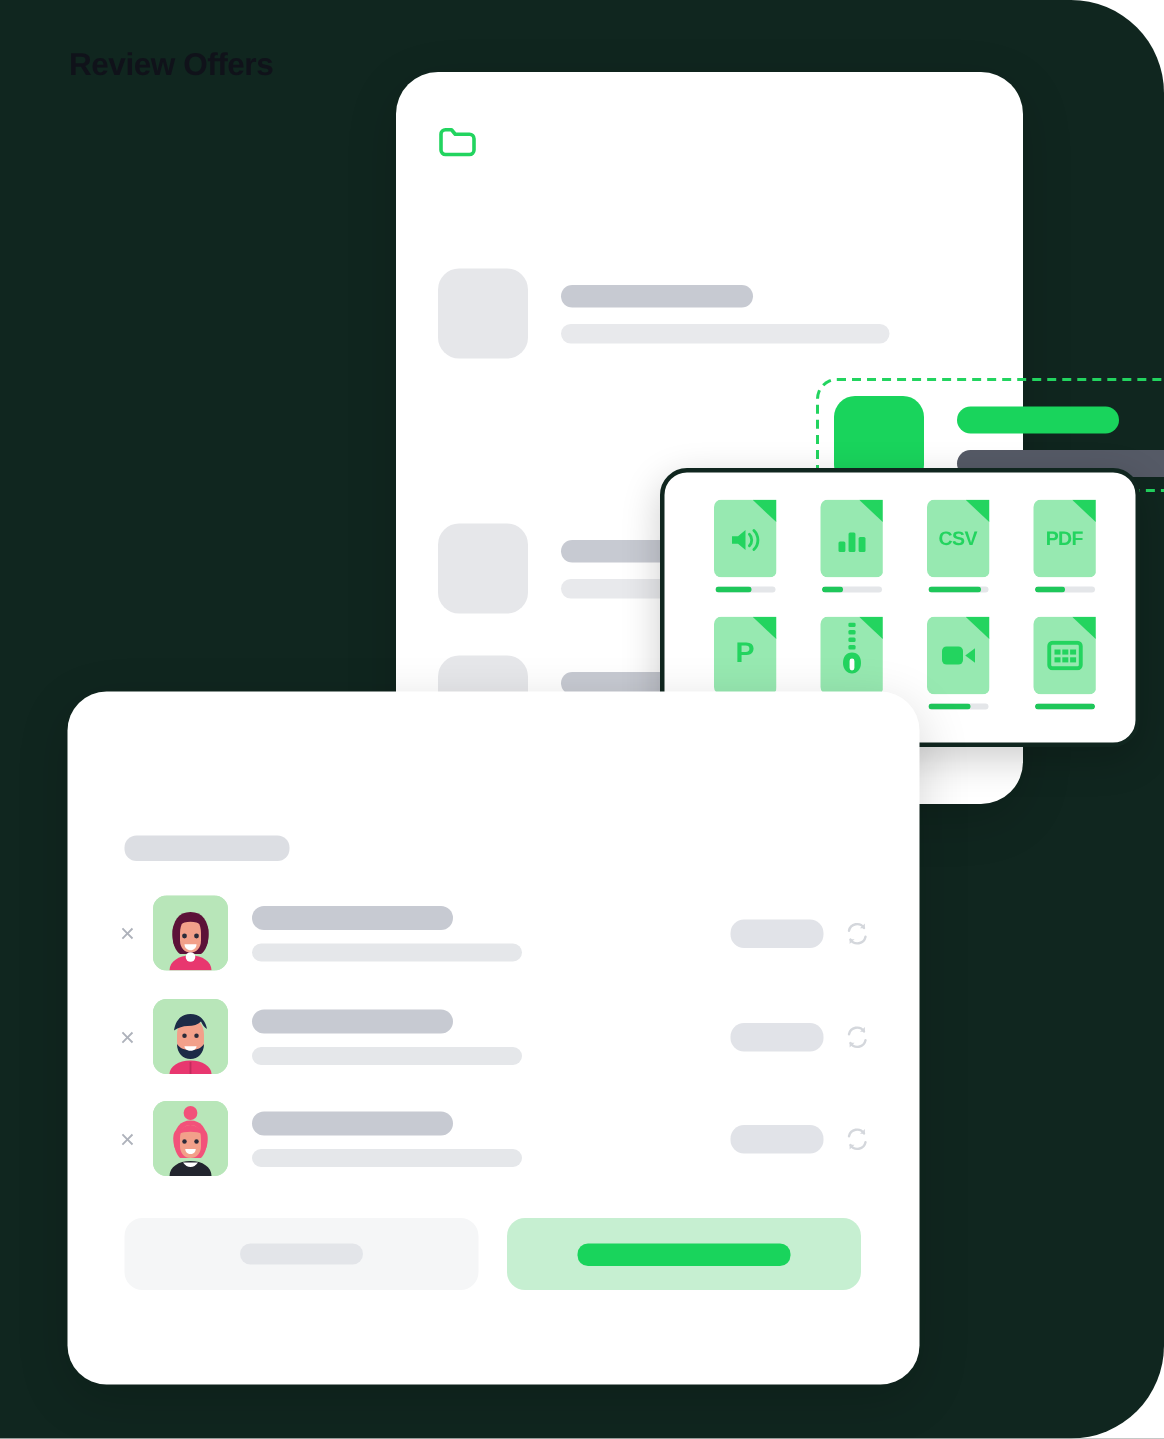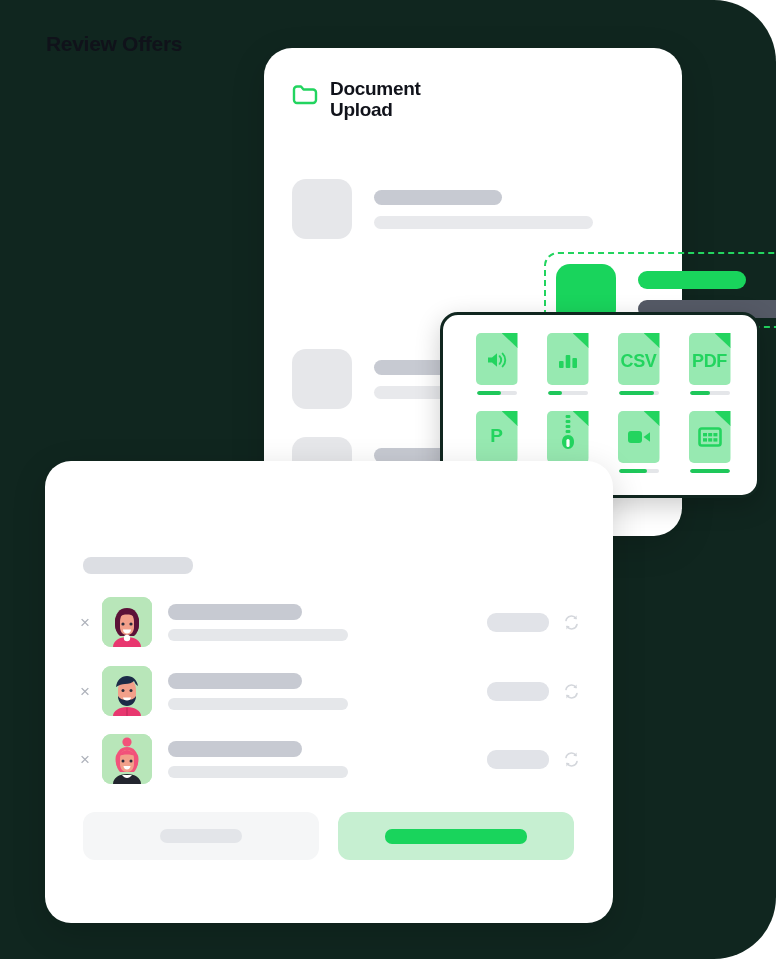--- a/index.html
+++ b/index.html
@@ -146,21 +146,21 @@
     right: 0; top: 0;
     width: 16px; height: 15px;
     background: #23d45f;
     clip-path: polygon(0 0, 100% 100%, 100% 0);
   }
   .file-glyph {
     position: absolute;
     left: 0; right: 0;
     top: 18px;
     text-align: center;
-    font-size: 18px;
+    font-size: 13px;
     font-weight: 700;
     color: #23d45f;
     letter-spacing: -0.4px;
     font-family: "Liberation Sans", sans-serif;
   }
   .file-glyph svg { display: block; margin: 0 auto; }
   .file-bar {
     position: relative;
     margin: 6px auto 0;
     width: 40px; height: 4px;
@@ -277,22 +277,20 @@
   <div class="backdrop"></div>
 
   <div class="card" id="doc-card">
 
     <div class="doc-head">
       <span class="folder-ico">
         <svg viewBox="0 0 26 22" width="26" height="22">
           <path d="M2 6.5 A3 3 0 0 1 5 3.5 H9 L11.5 6.5 H21 A3 3 0 0 1 24 9.5 V17 A3 3 0 0 1 21 20 H5 A3 3 0 0 1 2 17 Z" fill="none" stroke="#22d45f" stroke-width="2.4" stroke-linejoin="round"></path>
         </svg>
       </span>
-      <div class="doc-title">Document
-Upload</div>
     </div>
 
     <div class="doc-row" id="doc-row-1">
       <div class="row-thumb"></div>
       <div class="row-lines">
         <div class="ln"></div>
         <div class="ln light"></div>
       </div>
     </div>
 

